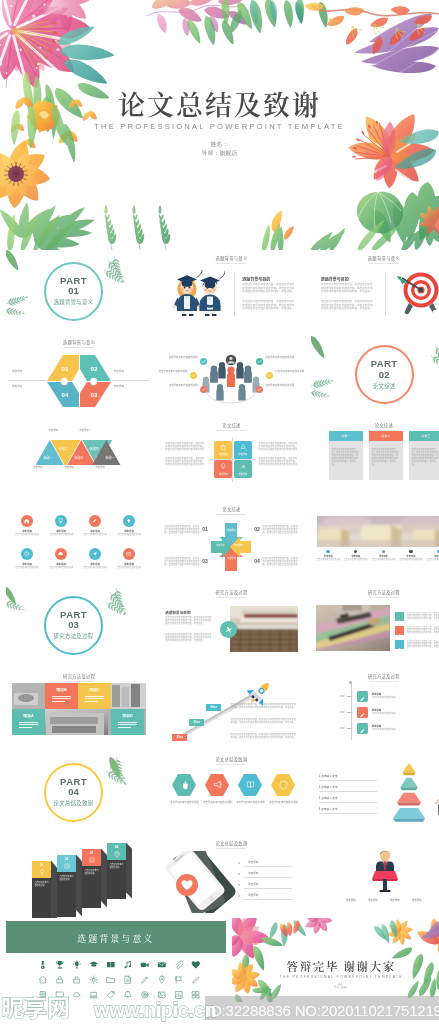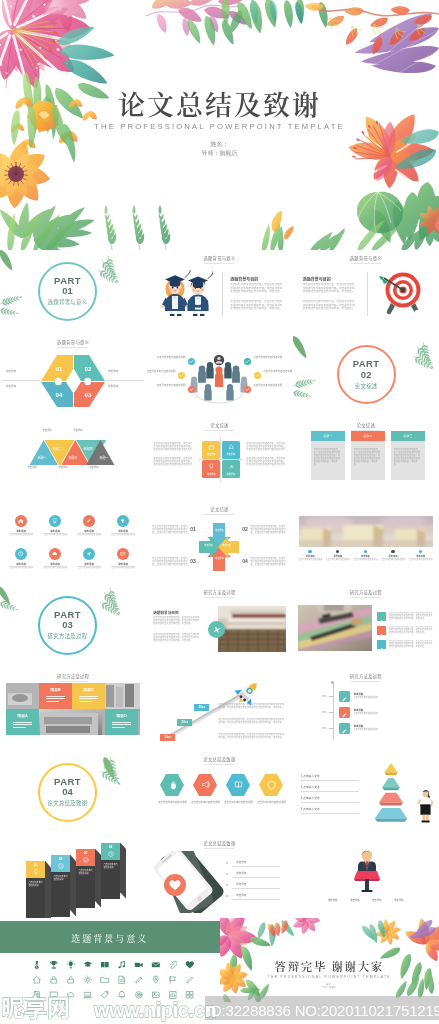--- a/index.html
+++ b/index.html
@@ -14,21 +14,21 @@
   .cover-title{position:absolute;left:0;top:84px;width:439px;text-align:center;
       font-family:"Noto Serif CJK SC","Liberation Serif",serif;
       font-size:27px;letter-spacing:2px;color:#4a4a4a;font-weight:600;}
   .cover-sub{position:absolute;left:0;top:122px;width:439px;text-align:center;
       font-size:7.6px;letter-spacing:2.2px;color:#8a8a8a;}
   .cover-meta{position:absolute;left:0;top:140px;width:439px;text-align:center;font-size:6px;color:#8a8a8a;line-height:9px;}
 
   
   .grid{position:absolute;left:0;top:250px;width:439px;}
   .row{display:flex;width:439px;}
-  .slide{position:relative;width:146.33px;height:83.5px;background:#fff;overflow:hidden;flex:0 0 auto;}
+  .slide{position:relative;width:146.33px;height:83.5px;background:#fff;overflow:hidden;flex:0 0 auto;margin-left:6px;}
   .slide.wide{width:219.5px;}
 
   
   .sh{position:absolute;left:0;top:5px;width:100%;text-align:center;font-size:4.3px;color:#7a7a7a;
       letter-spacing:.3px;font-family:"Noto Sans CJK SC","Liberation Sans",sans-serif;}
   .sh i{display:block;width:30px;height:1px;background:#e4e4e4;margin:2px auto 0;}
 
   
   .partc{position:absolute;border-radius:50%;box-sizing:border-box;
       display:flex;flex-direction:column;align-items:center;justify-content:center;}

